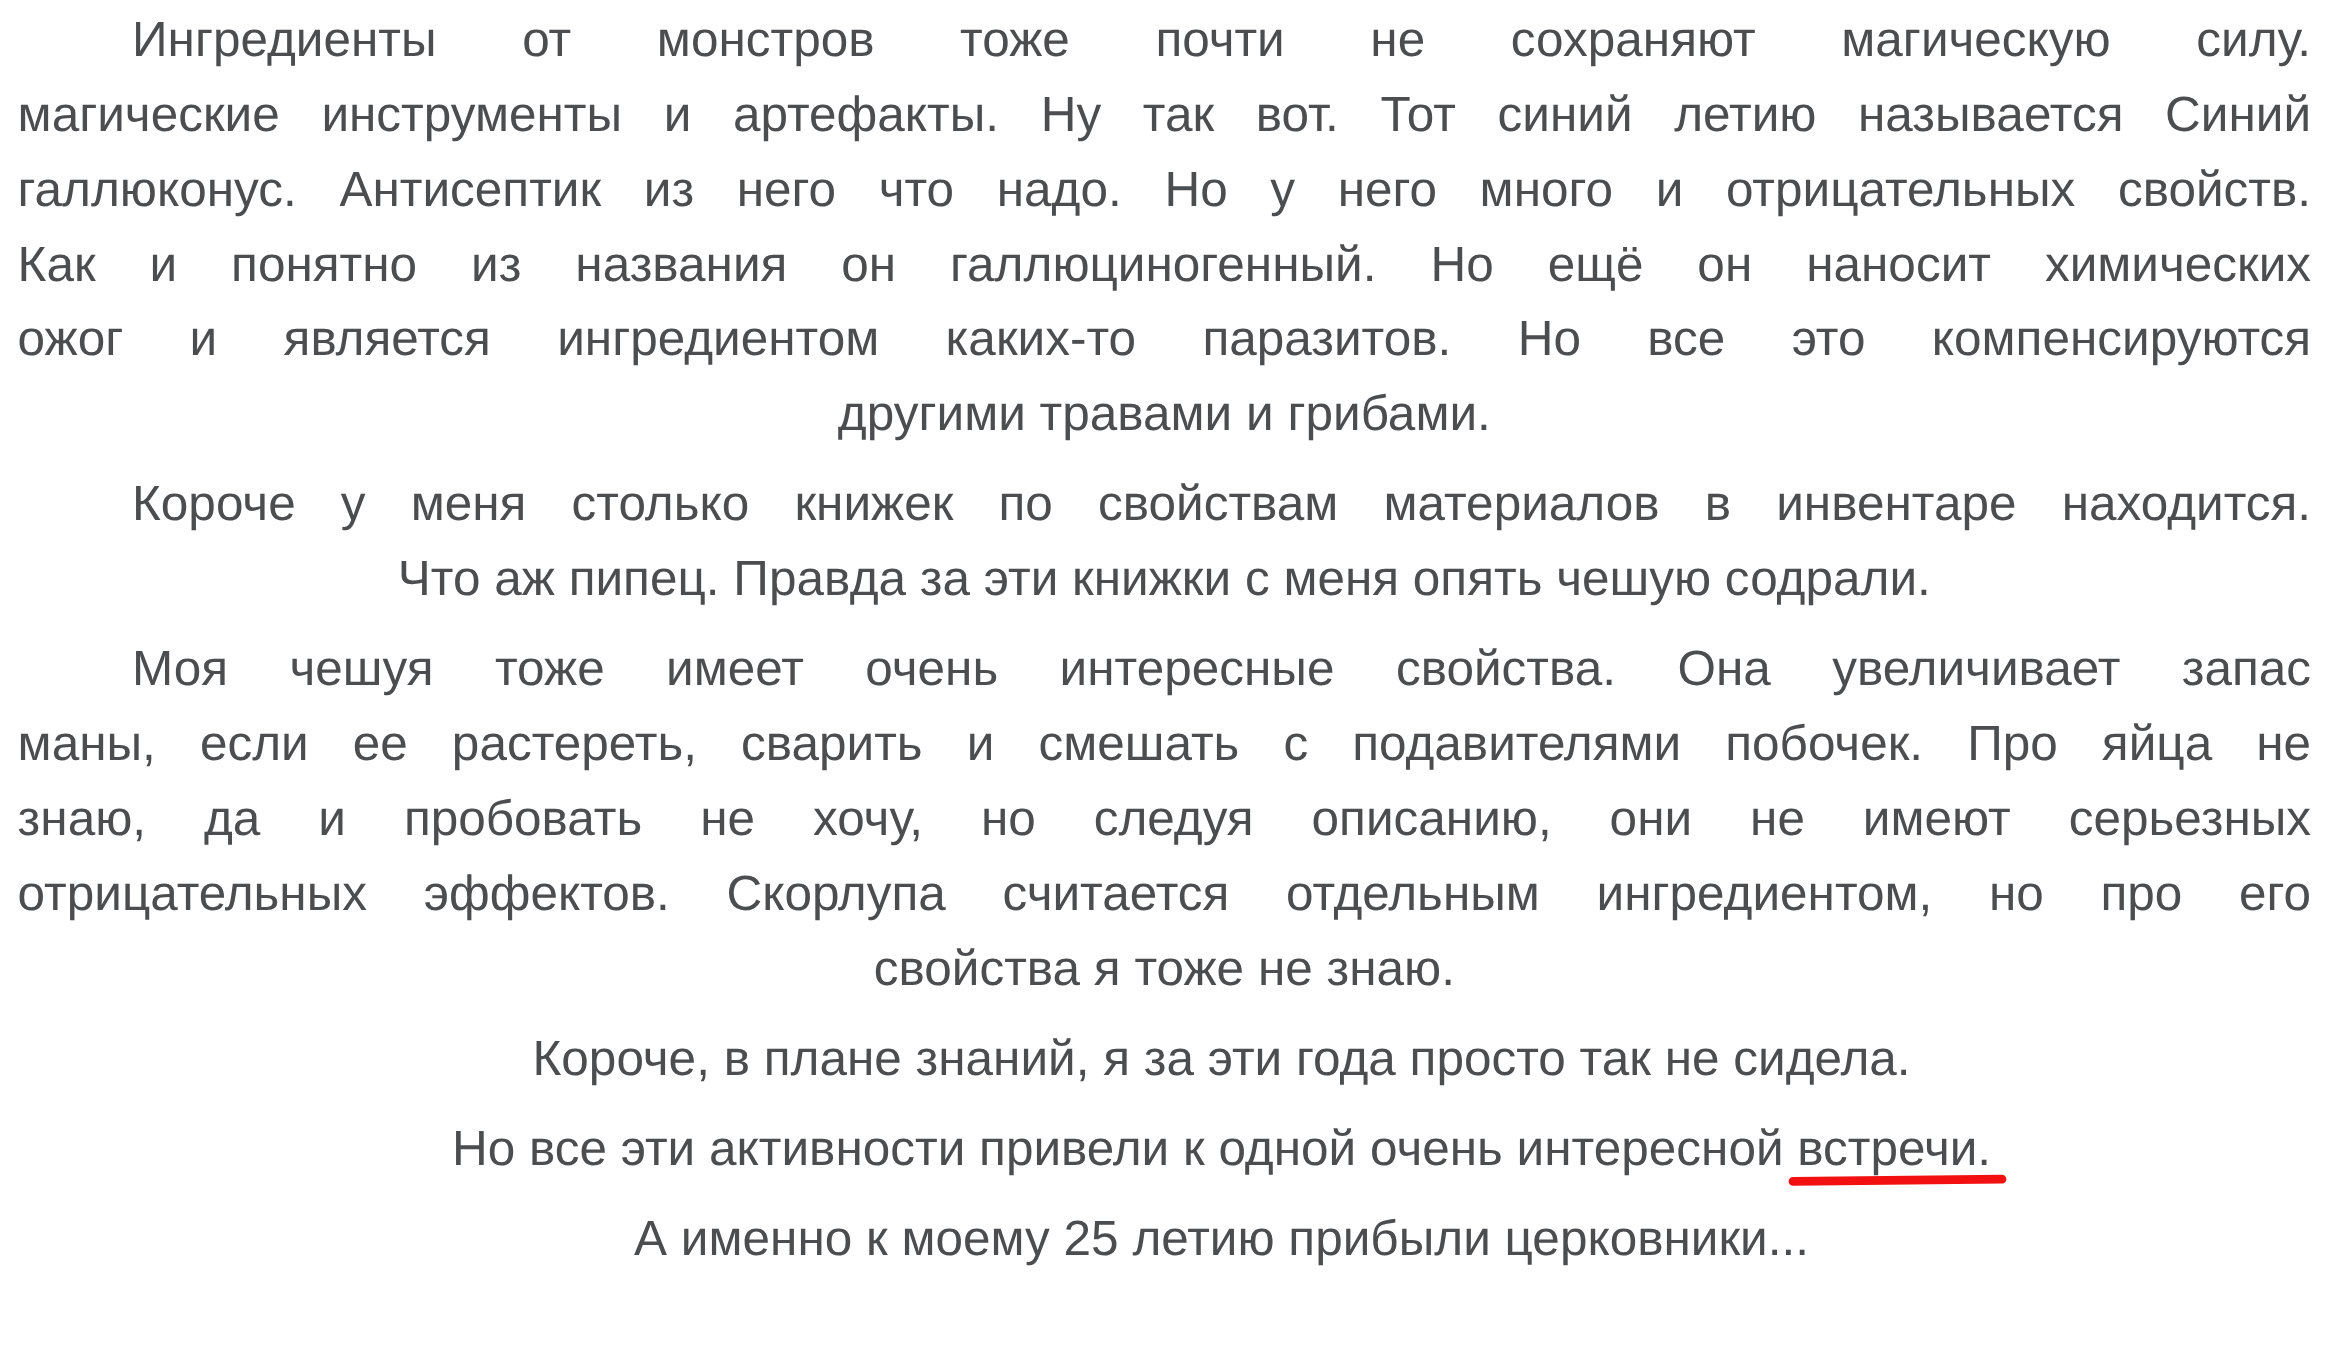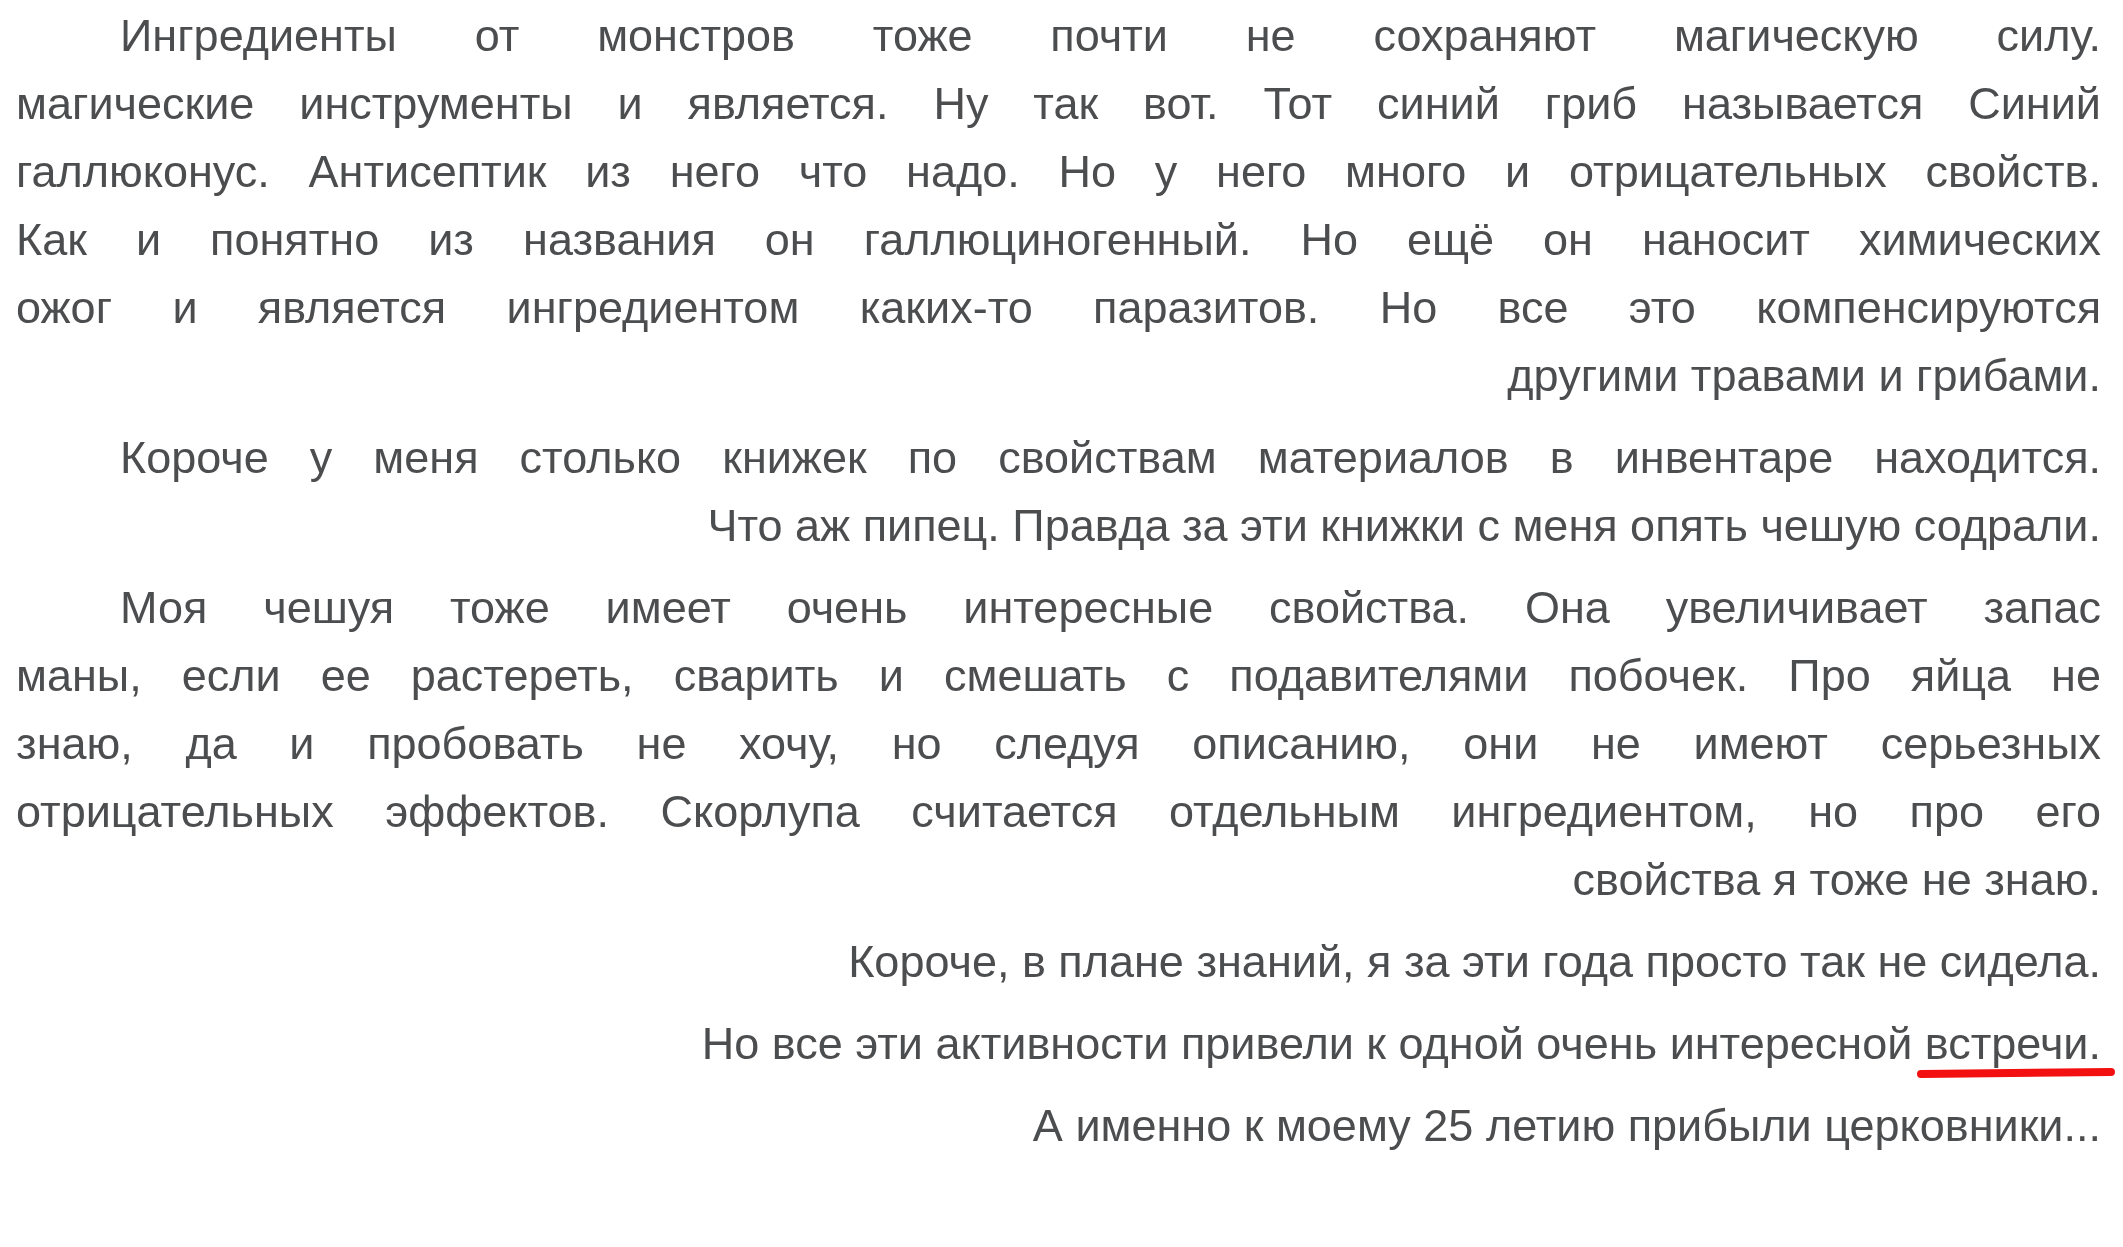--- a/index.html
+++ b/index.html
@@ -19,21 +19,21 @@
     line-height:68px;
   }
   .reader-page{
     box-sizing:border-box;
     width:2123px;
     height:949px;
     padding:2px 22px 0 16px;
   }
   .paragraph{margin:0 0 14px 0;}
   .line{
-    text-align:right;
+    text-align:center;
     min-height:68px;
   }
   .line.justify{
     text-align:justify;
     text-align-last:justify;
   }
   .line.indent{text-indent:104px;}
   .red-underline{position:relative;}
   .red-underline::after{
     content:"";
@@ -53,21 +53,21 @@
     transform:rotate(-0.6deg);
   }
 </style>
 </head>
 <body>
 
 <div class="reader-page">
   <div id="story-text">
       <div class="paragraph">
         <div class="line justify indent"><span>Ингредиенты от монстров тоже почти не сохраняют магическую силу.</span></div>
-        <div class="line justify"><span>магические инструменты и является. Ну так вот. Тот синий гриб называется Синий</span></div>
+        <div class="line justify"><span>магические инструменты и артефакты. Ну так вот. Тот синий летию называется Синий</span></div>
         <div class="line justify"><span>галлюконус. Антисептик из него что надо. Но у него много и отрицательных свойств.</span></div>
         <div class="line justify"><span>Как и понятно из названия он галлюциногенный. Но ещё он наносит химических</span></div>
         <div class="line justify"><span>ожог и является ингредиентом каких-то паразитов. Но все это компенсируются</span></div>
         <div class="line"><span>другими травами и грибами.</span></div>
       </div>
       <div class="paragraph">
         <div class="line justify indent"><span>Короче у меня столько книжек по свойствам материалов в инвентаре находится.</span></div>
         <div class="line"><span>Что аж пипец. Правда за эти книжки с меня опять чешую содрали.</span></div>
       </div>
       <div class="paragraph">

